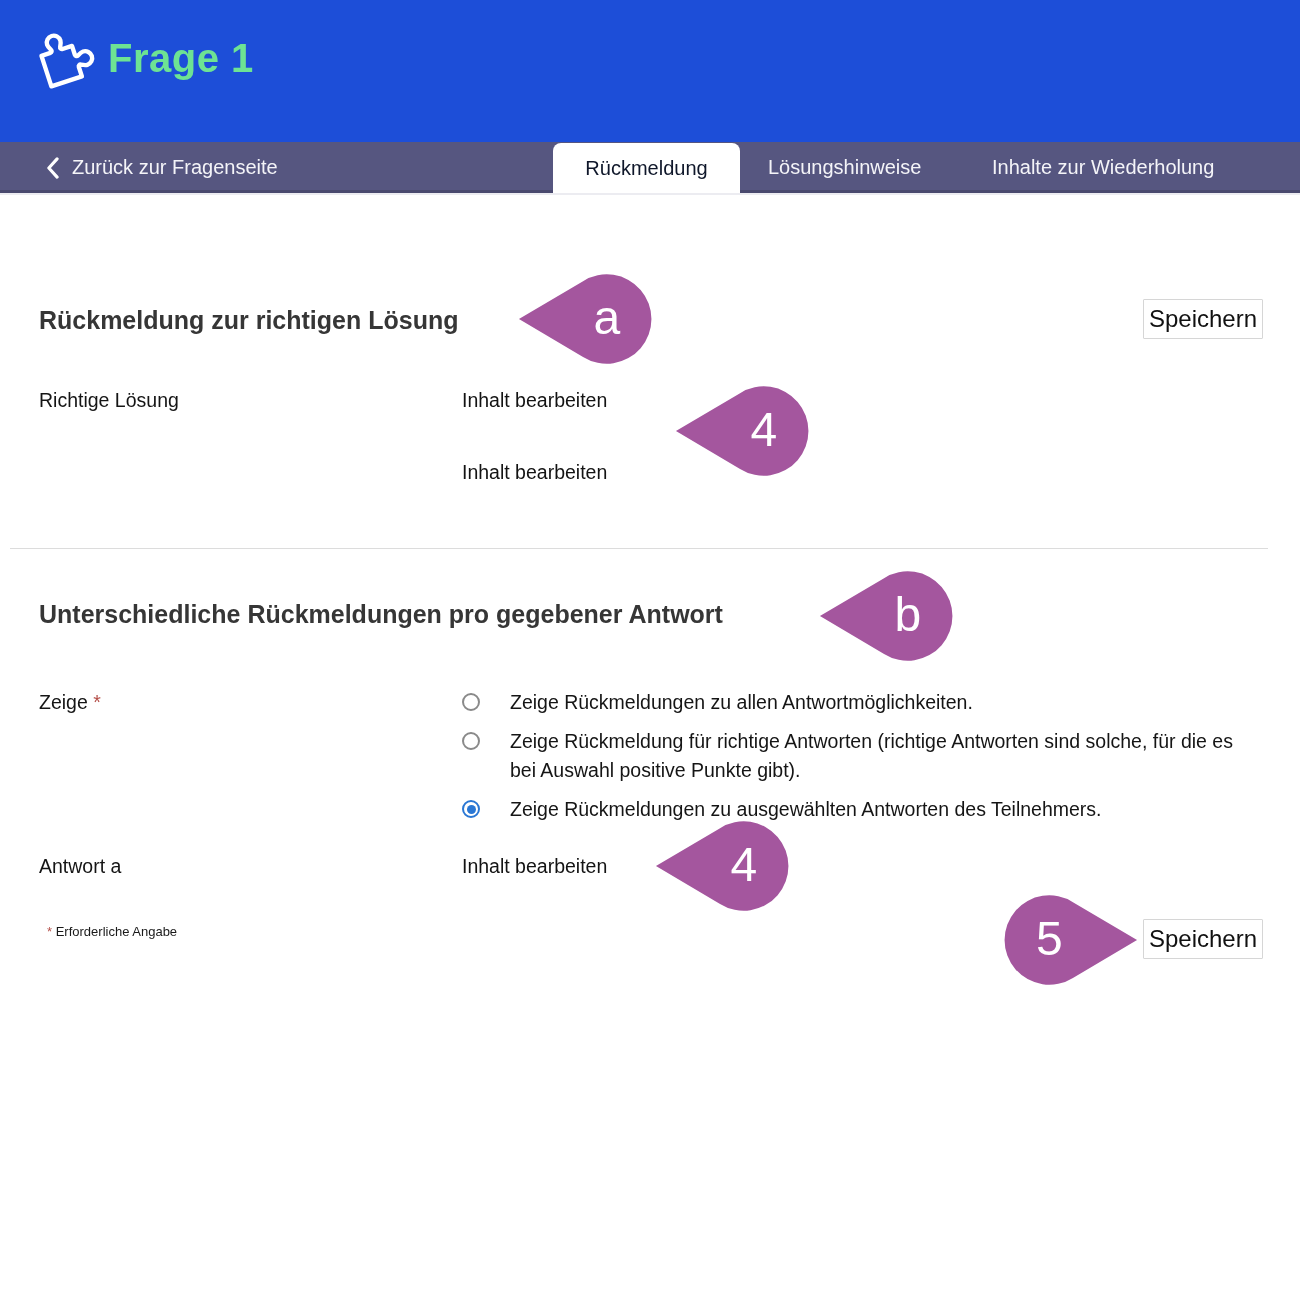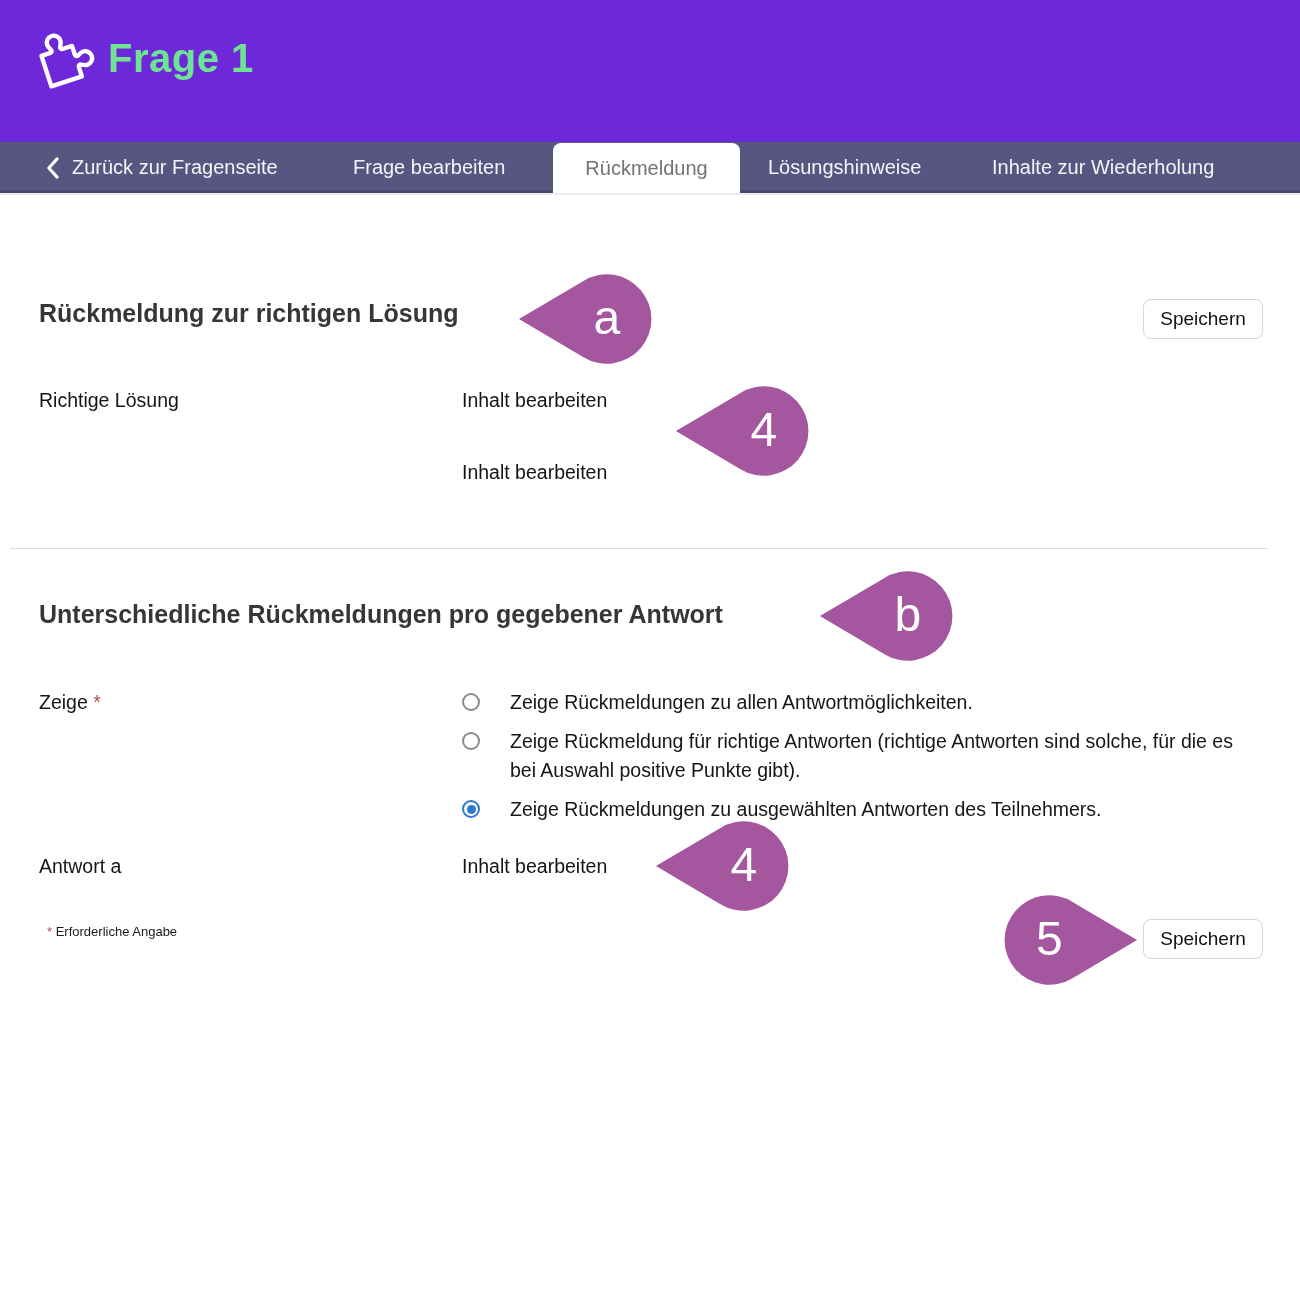--- a/index.html
+++ b/index.html
@@ -1,41 +1,41 @@
 <!DOCTYPE html>
 <html><head>
 <meta charset="utf-8">
 <style>
   html,body{margin:0;padding:0;background:#fff;}
   #app{position:relative;width:1300px;height:1300px;background:#ffffff;overflow:hidden;
        font-family:"Liberation Sans","DejaVu Sans",sans-serif;color:#151515;}
 
   
-  .header{position:absolute;top:0;left:0;right:0;height:142px;background:#6d28d9;}
+  .header{position:absolute;top:0;left:0;right:0;height:142px;background:#1d4ed8;}
   .puzzle-wrap{position:absolute;left:28px;top:20px;width:70px;height:72px;transform:rotate(-18deg);}
   .app-title{position:absolute;left:108px;top:36px;font-size:40px;font-weight:700;color:#6de393;letter-spacing:.5px;}
 
   
   .tabbar{position:absolute;top:142px;left:0;right:0;height:51px;background:#565680;
           box-shadow:inset 0 -3px 0 rgba(0,0,0,.14);}
   .tabbar::after{content:"";position:absolute;left:0;right:0;bottom:-2px;height:2px;background:#ececf1;}
   .tab{position:absolute;top:0;height:51px;display:flex;align-items:center;gap:12px;
        color:#f4f4f8;font-size:20px;cursor:pointer;white-space:nowrap;text-align:center;}
   .tab-back{left:45px;}
   .tab-frage{left:353px;}
   .tab-loesung{left:768px;}
   .tab-inhalte{left:992px;}
   .tab-active{position:absolute;left:553px;top:1px;width:187px;height:50px;background:#ffffff;
       border-radius:8px 8px 0 0;display:flex;align-items:center;justify-content:center;
-      color:#737373;font-size:20px;z-index:2;cursor:default;}
+      color:#0f172a;font-size:20px;z-index:2;cursor:default;}
   .chev{width:15px;height:22px;flex:none;}
 
   
   .h2{position:absolute;font-size:25px;font-weight:700;color:#363636;white-space:nowrap;}
-  #h2-correct{left:39px;top:299px;}
+  #h2-correct{left:39px;top:306px;}
   #h2-answers{left:39px;top:600px;}
 
   .flabel{position:absolute;font-size:19.5px;line-height:31px;color:#151515;}
   .fvalue{position:absolute;font-size:19.5px;line-height:31px;color:#131313;cursor:pointer;}
 
   .divider{position:absolute;left:10px;top:548px;width:1258px;height:1px;background:#dcdcdc;}
 
   .req{color:#b5504a;}
 
   
@@ -44,21 +44,21 @@
   .radio{position:relative;flex:none;width:18px;height:18px;box-sizing:border-box;margin:5px 10px 0 0;
          border:2px solid #8a8a8a;border-radius:50%;background:#fff;}
   .radio.checked{border-color:#2a77d4;}
   .radio.checked::after{content:"";position:absolute;left:50%;top:50%;width:9px;height:9px;margin:-4.5px 0 0 -4.5px;
          border-radius:50%;background:#2a77d4;}
 
   .required-note{position:absolute;left:47px;top:924px;font-size:13px;color:#1a1a1a;}
 
   
   .btn{position:absolute;width:120px;height:40px;box-sizing:border-box;background:#ffffff;
-       border:1px solid #d6d6d6;border-radius:8px;font-size:19px;color:#111;
+       border:1px solid #d6d6d6;border-radius:1px;font-size:24px;color:#111;
        display:flex;align-items:center;justify-content:center;cursor:pointer;
        font-family:"Liberation Sans","DejaVu Sans",sans-serif;}
   #btn-save-top{left:1143px;top:299px;}
   #btn-save-bottom{left:1143px;top:919px;}
 
   
   .bubble{position:absolute;width:136px;height:95px;}
   .bubble svg{position:absolute;inset:0;width:100%;height:100%;}
   .bubble .glyph{position:absolute;top:50%;color:#fff;font-size:48px;line-height:1;
                  transform:translate(-50%,-54%);font-family:"Liberation Sans","DejaVu Sans",sans-serif;}
@@ -84,23 +84,20 @@
     </div>
     <div class="app-title">Frage 1</div>
   </div>
 
   <div class="tabbar">
     <div class="tab tab-back">
       <svg class="chev" viewBox="0 0 16 24">
         <path d="M13 2 L4 12 L13 22" fill="none" stroke="#ffffff" stroke-width="3.4" stroke-linecap="round" stroke-linejoin="round"></path>
       </svg>
       <span>Zurück zur Fragenseite</span>
-    </div>
-    <div class="tab tab-frage">
-      <span>Frage bearbeiten</span>
     </div>
     <div class="tab-active">
       <span>Rückmeldung</span>
     </div>
     <div class="tab tab-loesung">
       <span>Lösungshinweise</span>
     </div>
     <div class="tab tab-inhalte">
       <span>Inhalte zur Wiederholung</span>
     </div>

